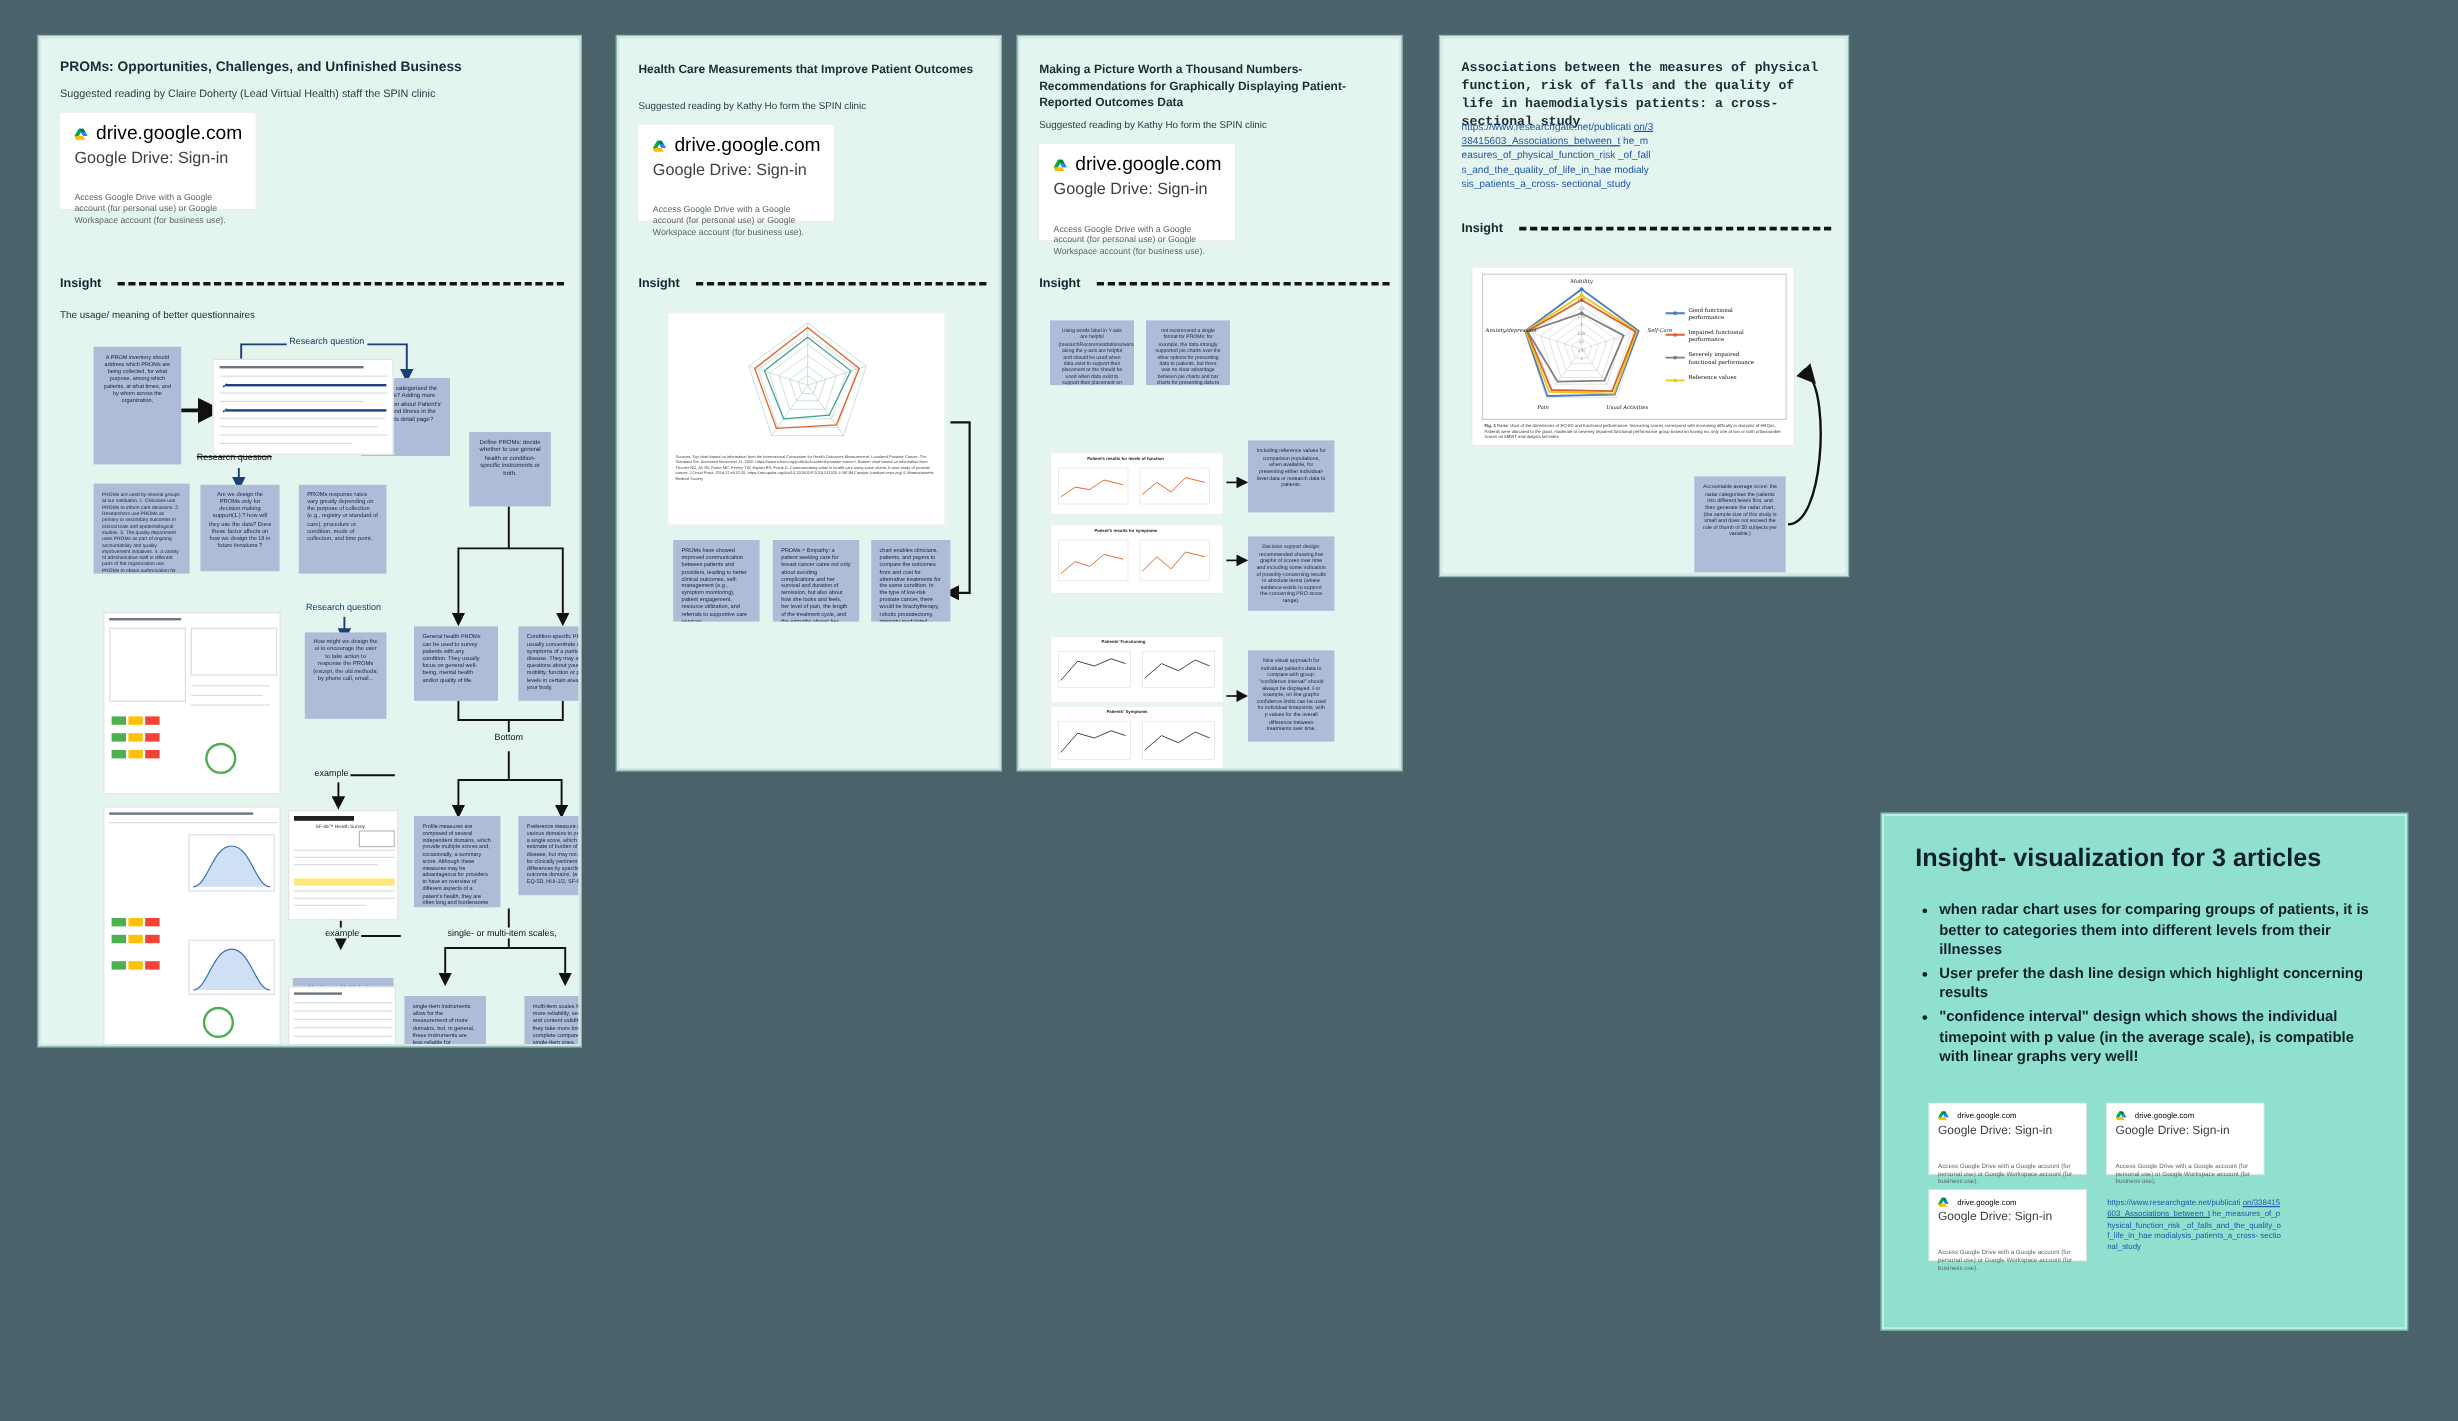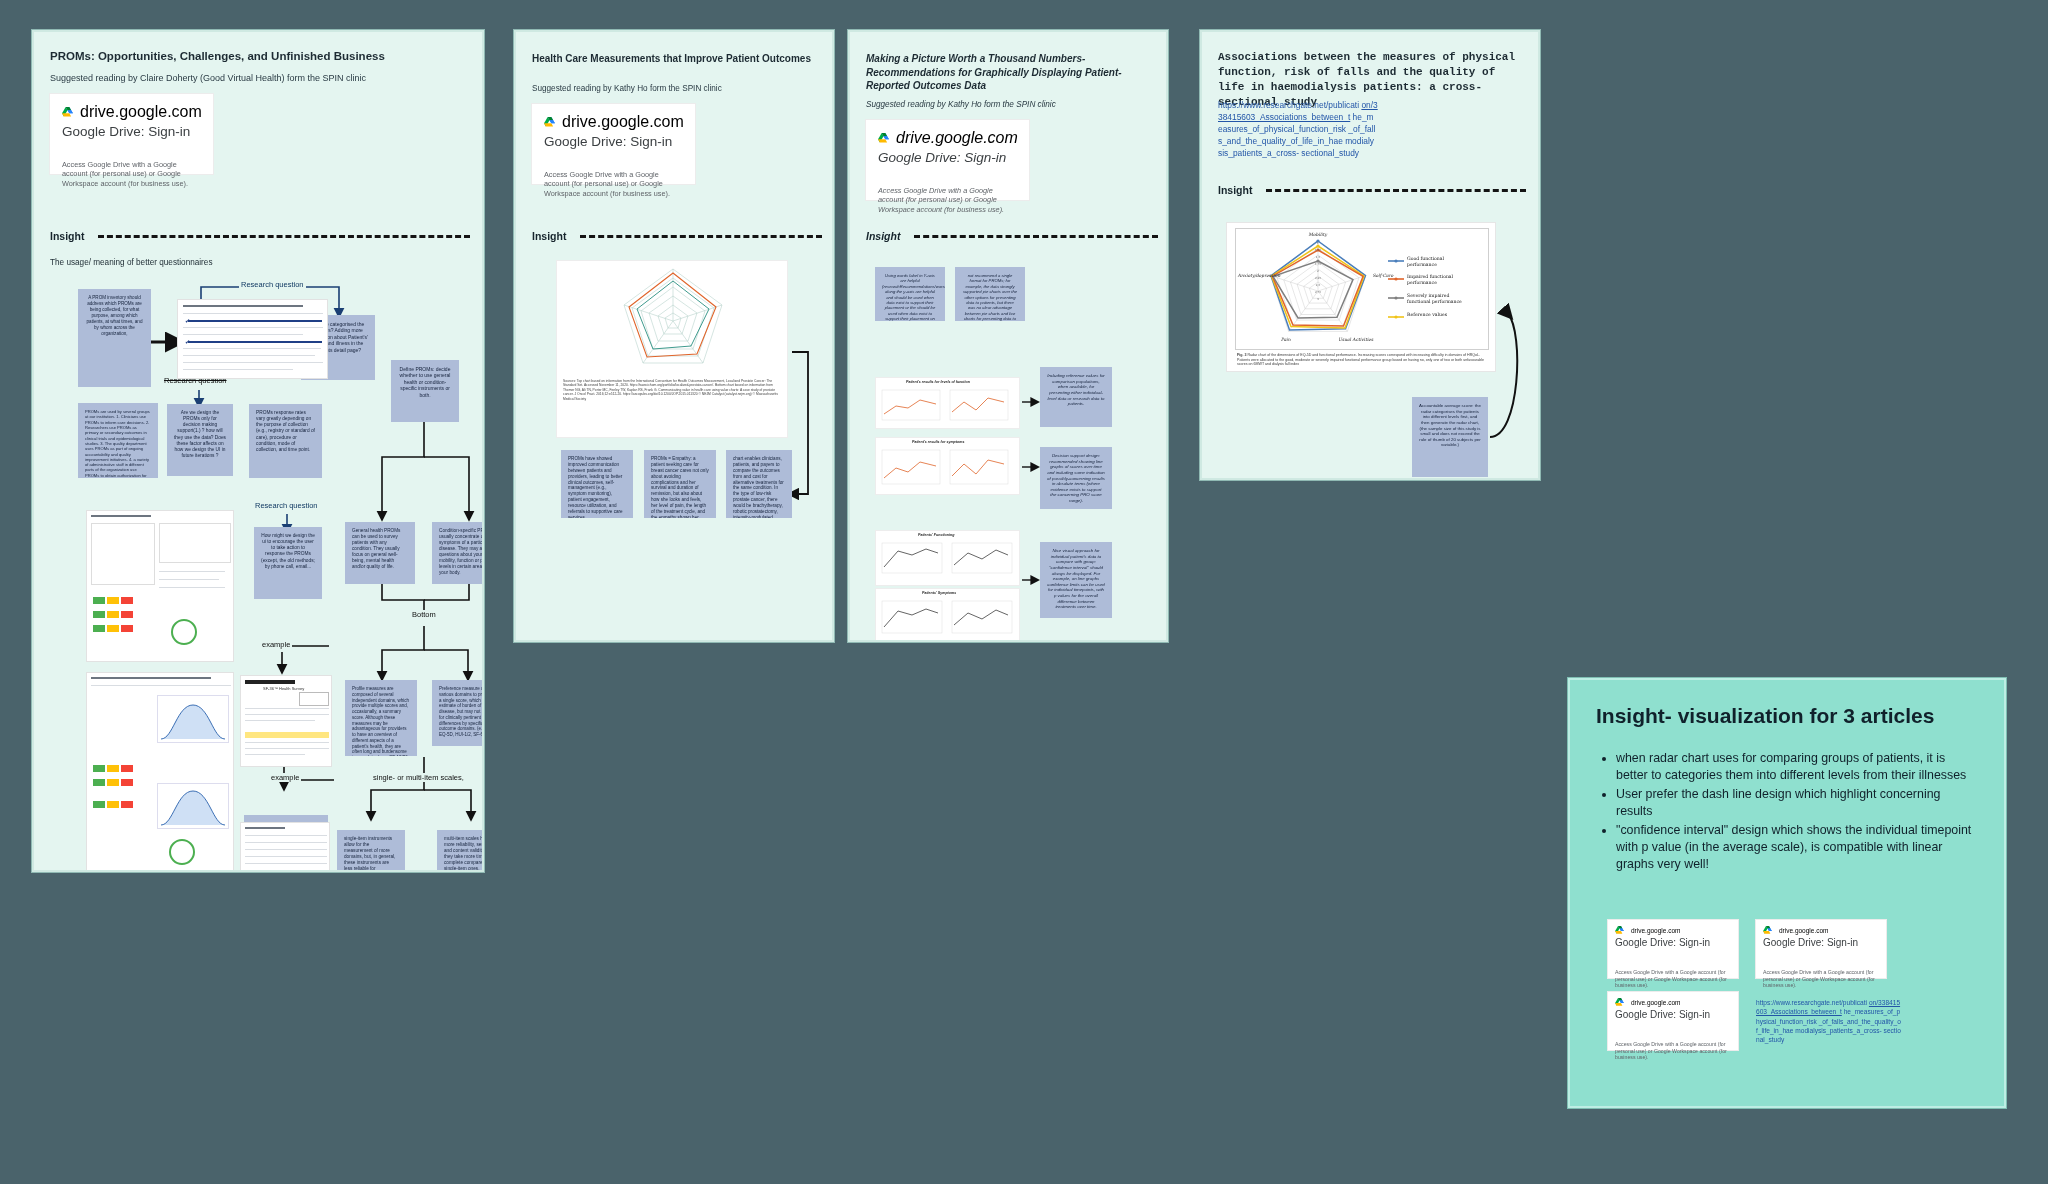--- a/index.html
+++ b/index.html
@@ -88,38 +88,38 @@
   .radar-inner { position:absolute; border:1px solid #cfcfcf; background:#fff; }
   .radar-cap { position:absolute; font-size:3.6px; color:#3a3a3a; line-height:1.3; }
 
   
   .final-panel {
     position:absolute; background:#8fe0cf;
     border:2px solid #bdeee4; outline:1px solid #7fbfb3;
     padding: 24px 26px;
   }
   .final-title { font-size: 21px; font-weight: bold; color:#10212b; }
-  .final-list { margin: 22px 0 0 20px; }
+  .final-list { margin: 22px 0 0 20px; font-weight: bold; }
   .final-list li { font-size: 12.4px; color:#10212b; line-height:1.34; margin-bottom:3px; }
 
   .linkblock { color:#2356a8; line-height:1.42; word-break:break-all; }
   .linkblock .u { text-decoration: underline; }
 
   
   .chartthumb { position:absolute; background:#fff; border:1px solid #ededed; overflow:hidden; }
   .cap-text { position:absolute; font-size:3.3px; color:#3f3f3f; line-height:1.35; }
 </style>
 </head>
 <body>
 
 <div class="board">
 
   <div class="panel" style="left:32px; top:30px; width:452px; height:842px;">
     <div class="panel-title" style="position:absolute; left:16px; top:17px; width:400px; font-size:11.5px;">PROMs: Opportunities, Challenges, and Unfinished Business</div>
-    <div class="panel-sub" style="position:absolute; left:16px; top:40px; width:420px; font-size:9px;">Suggested reading by Claire Doherty (Good Virtual Health) form the SPIN clinic</div>
+    <div class="panel-sub" style="position:absolute; left:16px; top:40px; width:420px; font-size:9px;">Suggested reading by Claire Doherty (Lead Virtual Health) staff the SPIN clinic</div>
 
     <div class="gcard" style="position:absolute; left:16px; top:62px; width:163px; height:80px;">
       <div class="gcard-head">
         <svg class="gdrive-logo" width="11" height="10" viewBox="0 0 24 22">
           <path d="M8 0h8l8 14h-8z" fill="#2684fc"></path>
           <path d="M8 0L0 14l4 7 8-14z" fill="#00ac47"></path>
           <path d="M0 14h16l4 7H4z" fill="#ffba00"></path>
           <path d="M8 0h8l4 7H12z" fill="#00832d"></path>
           <path d="M12 7l4 7h8l-4-7z" fill="#2684fc"></path>
         </svg>
@@ -333,21 +333,21 @@
         </marker>
       </defs>
       <path d="M276,320 L292,320 L292,462 L276,462" stroke="#111" stroke-width="1.8" fill="none" marker-end="url(#ah2)"></path>
     </svg>
 
     <div class="bbox" style="left:45px; top:418px; width:72px; height:68px; font-size:4.6px;">PROMs have showed improved communication between patients and providers, leading to better clinical outcomes, self-management (e.g., symptom monitoring), patient engagement, resource utilization, and referrals to supportive care services.</div>
     <div class="bbox" style="left:128px; top:418px; width:72px; height:68px; font-size:4.6px;">PROMs = Empathy: a patient seeking care for breast cancer cares not only about avoiding complications and her survival and duration of remission, but also about how she looks and feels, her level of pain, the length of the treatment cycle, and the empathy shown her during the treatment process.</div>
     <div class="bbox" style="left:210px; top:418px; width:66px; height:68px; font-size:4.6px;">chart enables clinicians, patients, and payers to compare the outcomes from and cost for alternative treatments for the same condition. In the type of low-risk prostate cancer, there would be brachytherapy, robotic prostatectomy, intensity-modulated radiation therapy, and proton therapy.</div>
   </div>
 
-  <div class="panel" style="left:848px; top:30px; width:320px; height:612px;font-style:italic;">
+  <div class="panel" style="left:848px; top:30px; width:320px; height:612px;">
     <div class="panel-title" style="position:absolute; left:16px; top:20px; width:292px; font-size:10px;">Making a Picture Worth a Thousand Numbers-Recommendations for Graphically Displaying Patient-Reported Outcomes Data</div>
     <div class="panel-sub" style="position:absolute; left:16px; top:67px; width:290px; font-size:8.2px;">Suggested reading by Kathy Ho form the SPIN clinic</div>
 
     <div class="gcard" style="position:absolute; left:16px; top:88px; width:163px; height:80px;">
       <div class="gcard-head">
         <svg class="gdrive-logo" width="11" height="10" viewBox="0 0 24 22">
           <path d="M8 0h8l8 14h-8z" fill="#2684fc"></path>
             <path d="M8 0L0 14l4 7 8-14z" fill="#00ac47"></path>
           <path d="M0 14h16l4 7H4z" fill="#ffba00"></path>
             <path d="M8 0h8l4 7H12z" fill="#00832d"></path>

